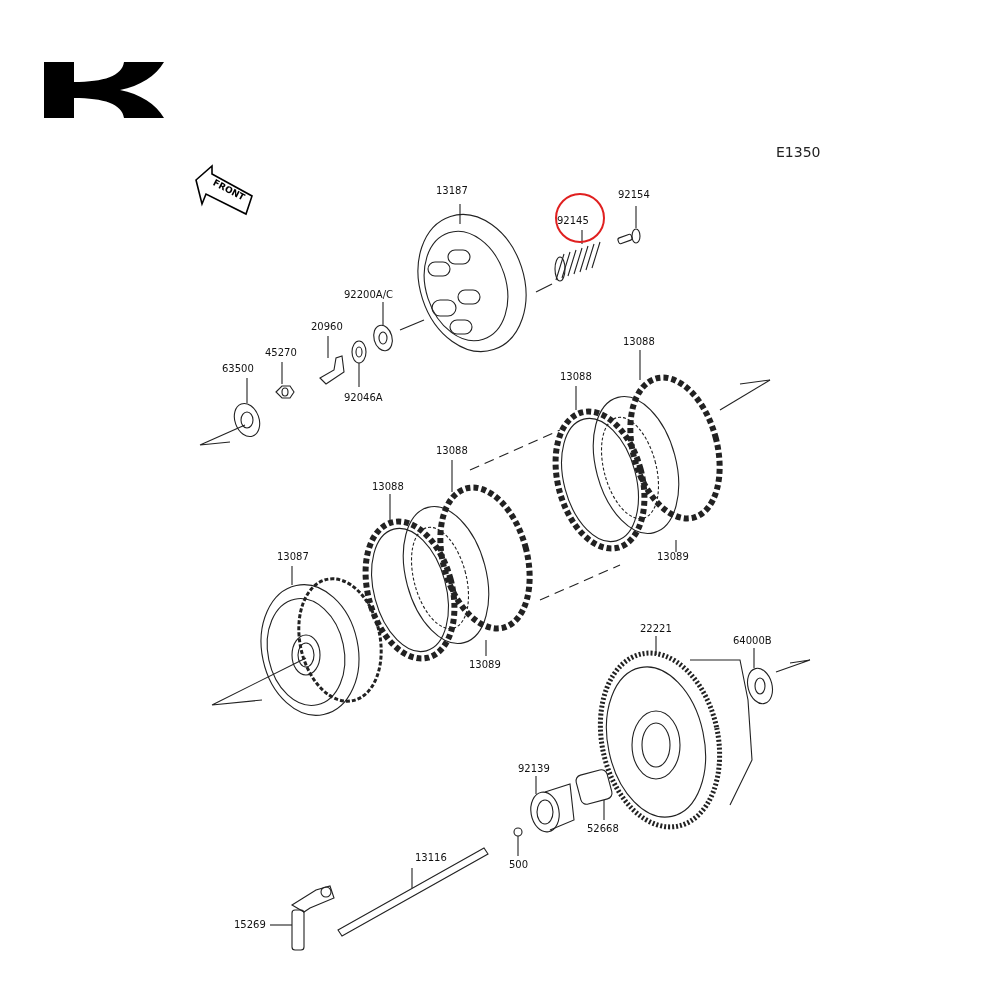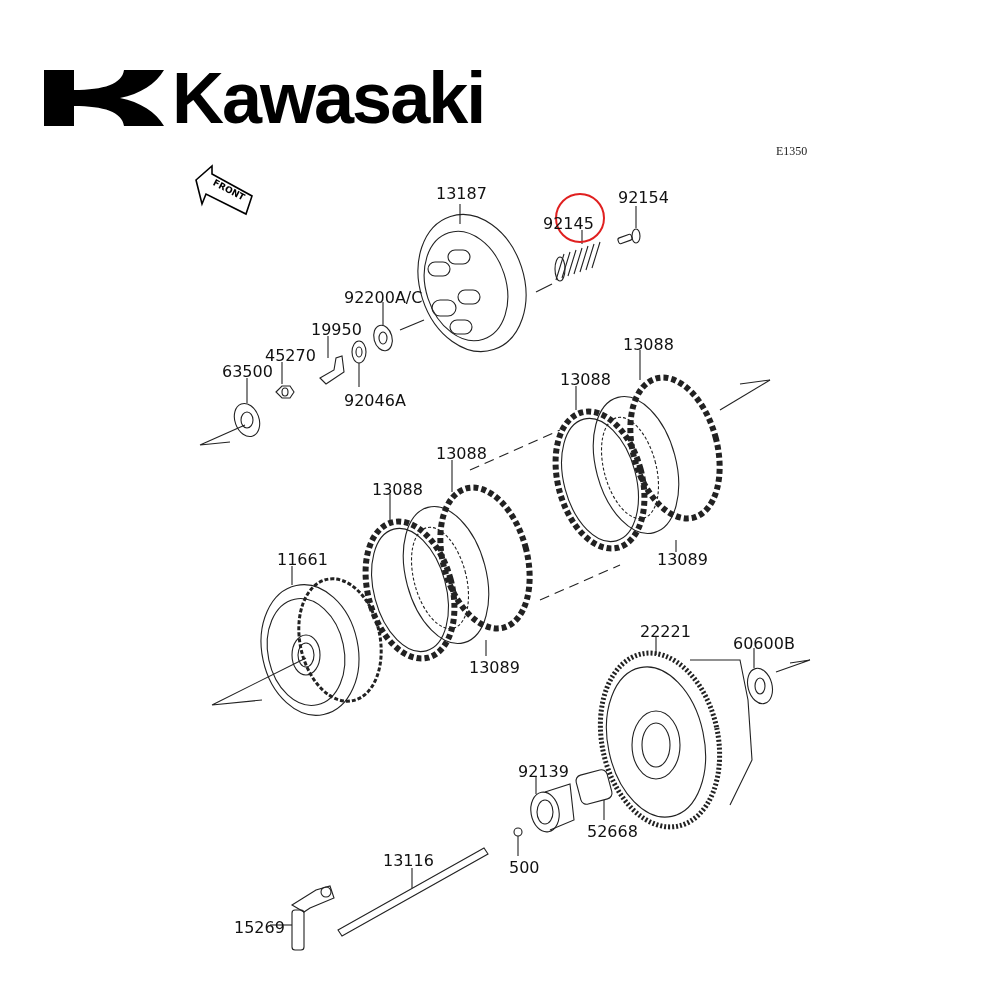--- a/index.html
+++ b/index.html
@@ -1,31 +1,30 @@
 <!DOCTYPE html>
 <html><head>
 <meta charset="utf-8">
 <style>
   html,body{margin:0;padding:0;background:#ffffff;}
   body{width:1000px;height:1000px;position:relative;overflow:hidden;font-family:"DejaVu Sans","Liberation Sans",sans-serif;}
   .logo{position:absolute;left:44px;top:62px;display:flex;align-items:center;}
   .logo-wordmark{font-family:"Liberation Sans","DejaVu Sans",sans-serif;font-weight:bold;font-size:72px;letter-spacing:-2px;color:#000;line-height:1;margin-left:8px;}
-  .diagram-id{position:absolute;left:776px;top:144px;font-size:12px;color:#222;font-family:Liberation Serif, serif;}
-  .label{position:absolute;font-size:16px;color:#111;white-space:nowrap;line-height:1;}
+  .diagram-id{position:absolute;left:776px;top:144px;font-size:14px;color:#222;}
+  .label{position:absolute;font-size:10px;color:#111;white-space:nowrap;line-height:1;}
   svg.draw{position:absolute;left:0;top:0;}
   .highlight-circle{position:absolute;left:555px;top:193px;width:50px;height:50px;border:2px solid #e02020;border-radius:50%;box-sizing:border-box;}
 </style>
 </head>
 <body>
 
 <div class="logo">
   <svg width="120" height="56" viewBox="0 0 120 56">
     <path d="M0 0 H30 V20 C60 20 78 14 80 0 H120 C112 14 96 24 76 28 C96 32 112 42 120 56 H80 C78 42 60 36 30 36 V56 H0 Z" fill="#000"></path>
   </svg>
-  <span class="logo-wordmark">Kawasaki</span>
 </div>
 
 <div class="diagram-id">E1350</div>
 
 <svg class="draw" width="1000" height="1000" viewBox="0 0 1000 1000" fill="none" stroke="#222" stroke-width="1.1">
 
   <g>
     <path d="M196 180 L212 166 L212 174 L252 196 L246 214 L206 194 L202 204 Z" fill="#fff" stroke="#000" stroke-width="1.6"></path>
     <text x="210" y="190" font-size="9" fill="#000" stroke="none" font-weight="bold" transform="rotate(28 222 192)" font-family="DejaVu Sans, sans-serif">FRONT</text>
   </g>
@@ -145,33 +144,33 @@
     <path d="M292 905 L316 890 L330 886 L334 898 L310 908 L304 912 Z"></path>
     <circle cx="326" cy="892" r="5"></circle>
     <rect x="292" y="910" width="12" height="40" rx="3"></rect>
     <line x1="270" y1="925" x2="292" y2="925"></line>
   </g>
 </svg>
 
 <div class="highlight-circle"></div>
 
 <div class="label" style="left:436px;top:186px">13187</div>
-<div class="label" style="left:543px;top:216px">92145</div>
+<div class="label" style="left:557px;top:216px">92145</div>
 <div class="label" style="left:618px;top:190px">92154</div>
 <div class="label" style="left:344px;top:290px">92200A/C</div>
-<div class="label" style="left:311px;top:322px">19950</div>
+<div class="label" style="left:311px;top:322px">20960</div>
 <div class="label" style="left:265px;top:348px">45270</div>
 <div class="label" style="left:222px;top:364px">63500</div>
 <div class="label" style="left:344px;top:393px">92046A</div>
 <div class="label" style="left:623px;top:337px">13088</div>
 <div class="label" style="left:560px;top:372px">13088</div>
 <div class="label" style="left:657px;top:552px">13089</div>
 <div class="label" style="left:436px;top:446px">13088</div>
 <div class="label" style="left:372px;top:482px">13088</div>
-<div class="label" style="left:277px;top:552px">11661</div>
+<div class="label" style="left:277px;top:552px">13087</div>
 <div class="label" style="left:469px;top:660px">13089</div>
 <div class="label" style="left:640px;top:624px">22221</div>
-<div class="label" style="left:733px;top:636px">60600B</div>
+<div class="label" style="left:733px;top:636px">64000B</div>
 <div class="label" style="left:518px;top:764px">92139</div>
 <div class="label" style="left:587px;top:824px">52668</div>
 <div class="label" style="left:509px;top:860px">500</div>
-<div class="label" style="left:383px;top:853px">13116</div>
+<div class="label" style="left:415px;top:853px">13116</div>
 <div class="label" style="left:234px;top:920px">15269</div>
 
 </body></html>

